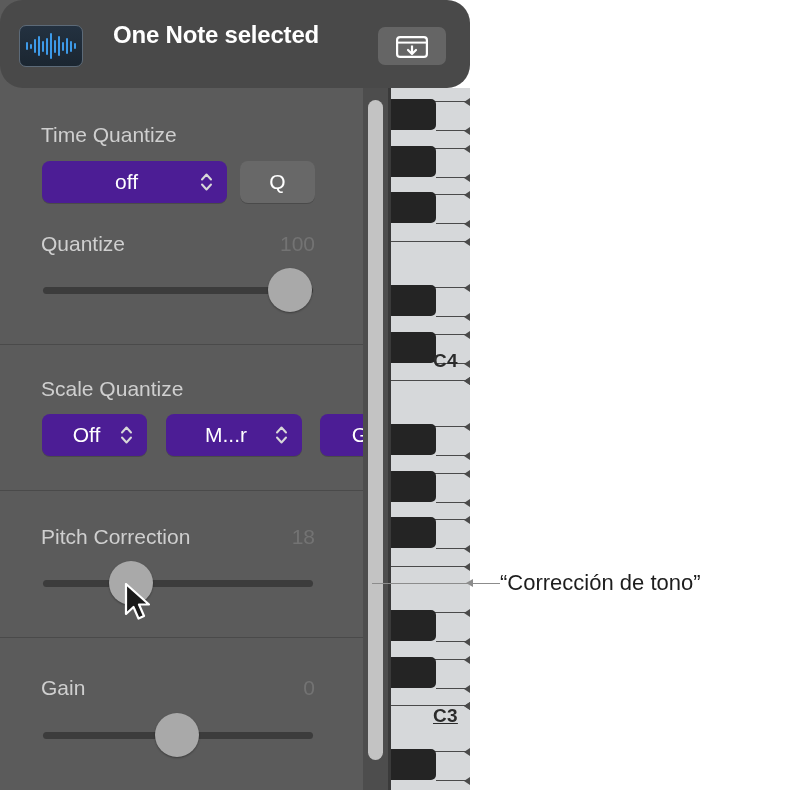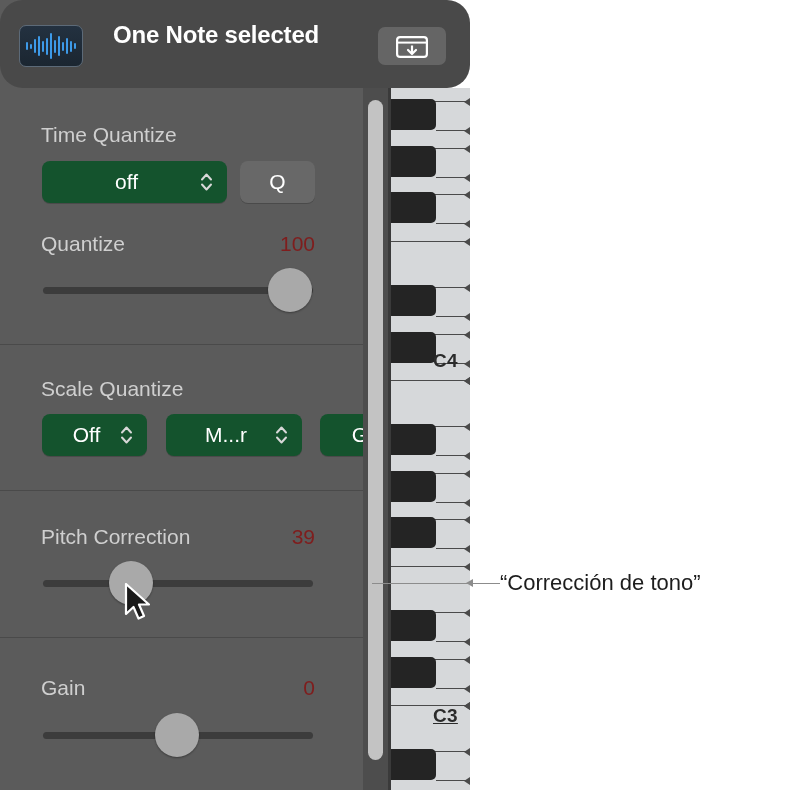--- a/index.html
+++ b/index.html
@@ -101,31 +101,31 @@
   }
   .param-label {
     position: absolute;
     font-size: 21px;
     color: #cfcfcf;
     white-space: nowrap;
   }
   .param-value {
     position: absolute;
     font-size: 21px;
-    color: #7f1d1d;
+    color: #737373;
     white-space: nowrap;
     text-align: right;
   }
 
   
   .popup {
     position: absolute;
     height: 42px;
     border-radius: 8px;
-    background: #14532d;
+    background: #4c1d95;
     box-shadow: 0 1px 0 rgba(0,0,0,0.18);
     box-sizing: border-box;
   }
   .popup .pv {
     position: absolute;
     left: 0; right: 0;
     top: 50%;
     transform: translateY(-50%);
     font-size: 21px;
     color: #ffffff;
@@ -365,21 +365,21 @@
   </svg>
 </div>
 
 <div class="popup" style="left:320px; top:414px; width:110px; overflow:hidden;">
   <div class="pv" style="padding-right:40px;">G</div>
 </div>
 
 <div class="divider" style="top:490px;"></div>
 
 <div class="param-label" style="left:41px; top:525px;">Pitch Correction</div>
-<div class="param-value" style="left:230px; top:525px; width:85px;">39</div>
+<div class="param-value" style="left:230px; top:525px; width:85px;">18</div>
 
 <div class="slider-track" style="left:43px; top:580px; width:270px;"></div>
 <div class="slider-knob" style="left:109px; top:561px;"></div>
 
 <div class="divider" style="top:637px;"></div>
 
 <div class="param-label" style="left:41px; top:676px;">Gain</div>
 <div class="param-value" style="left:230px; top:676px; width:85px;">0</div>
 
 <div class="slider-track" style="left:43px; top:732px; width:270px;"></div>

